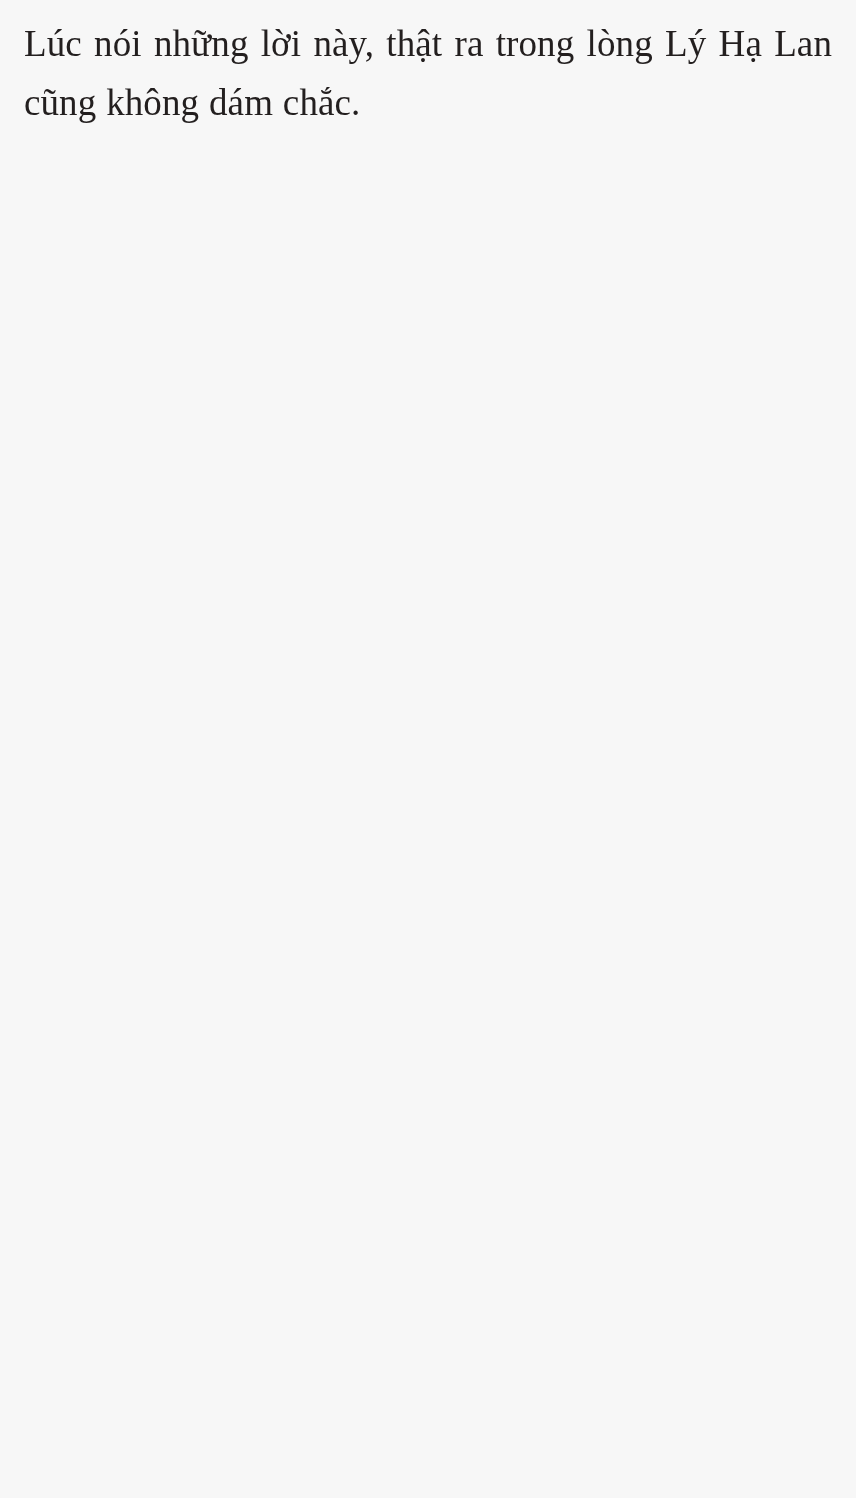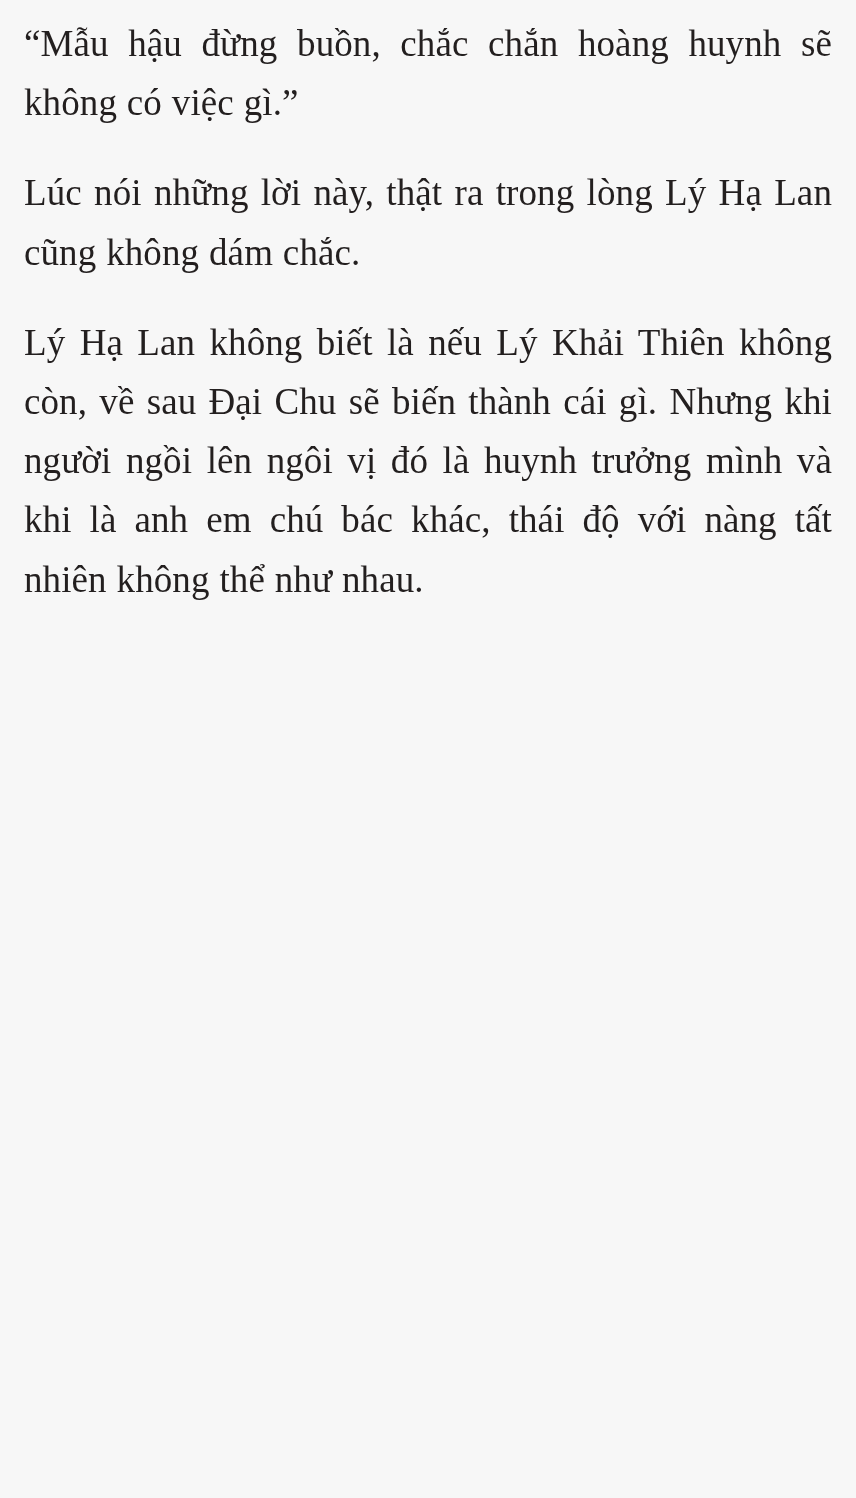--- a/index.html
+++ b/index.html
@@ -30,16 +30,14 @@
     word-spacing: 0.5px;
   }
   .para:last-child {
     margin-bottom: 0;
   }
 </style>
 </head>
 <body>
 
 <div class="reader">
-  <p class="para">“Mẫu hậu đừng buồn, chắc chắn hoàng huynh sẽ không có việc gì.”</p>
   <p class="para">Lúc nói những lời này, thật ra trong lòng Lý Hạ Lan cũng không dám chắc.</p>
-  <p class="para">Lý Hạ Lan không biết là nếu Lý Khải Thiên không còn, về sau Đại Chu sẽ biến thành cái gì. Nhưng khi người ngồi lên ngôi vị đó là huynh trưởng mình và khi là anh em chú bác khác, thái độ với nàng tất nhiên không thể như nhau.</p>
 </div>
 
 </body></html>

